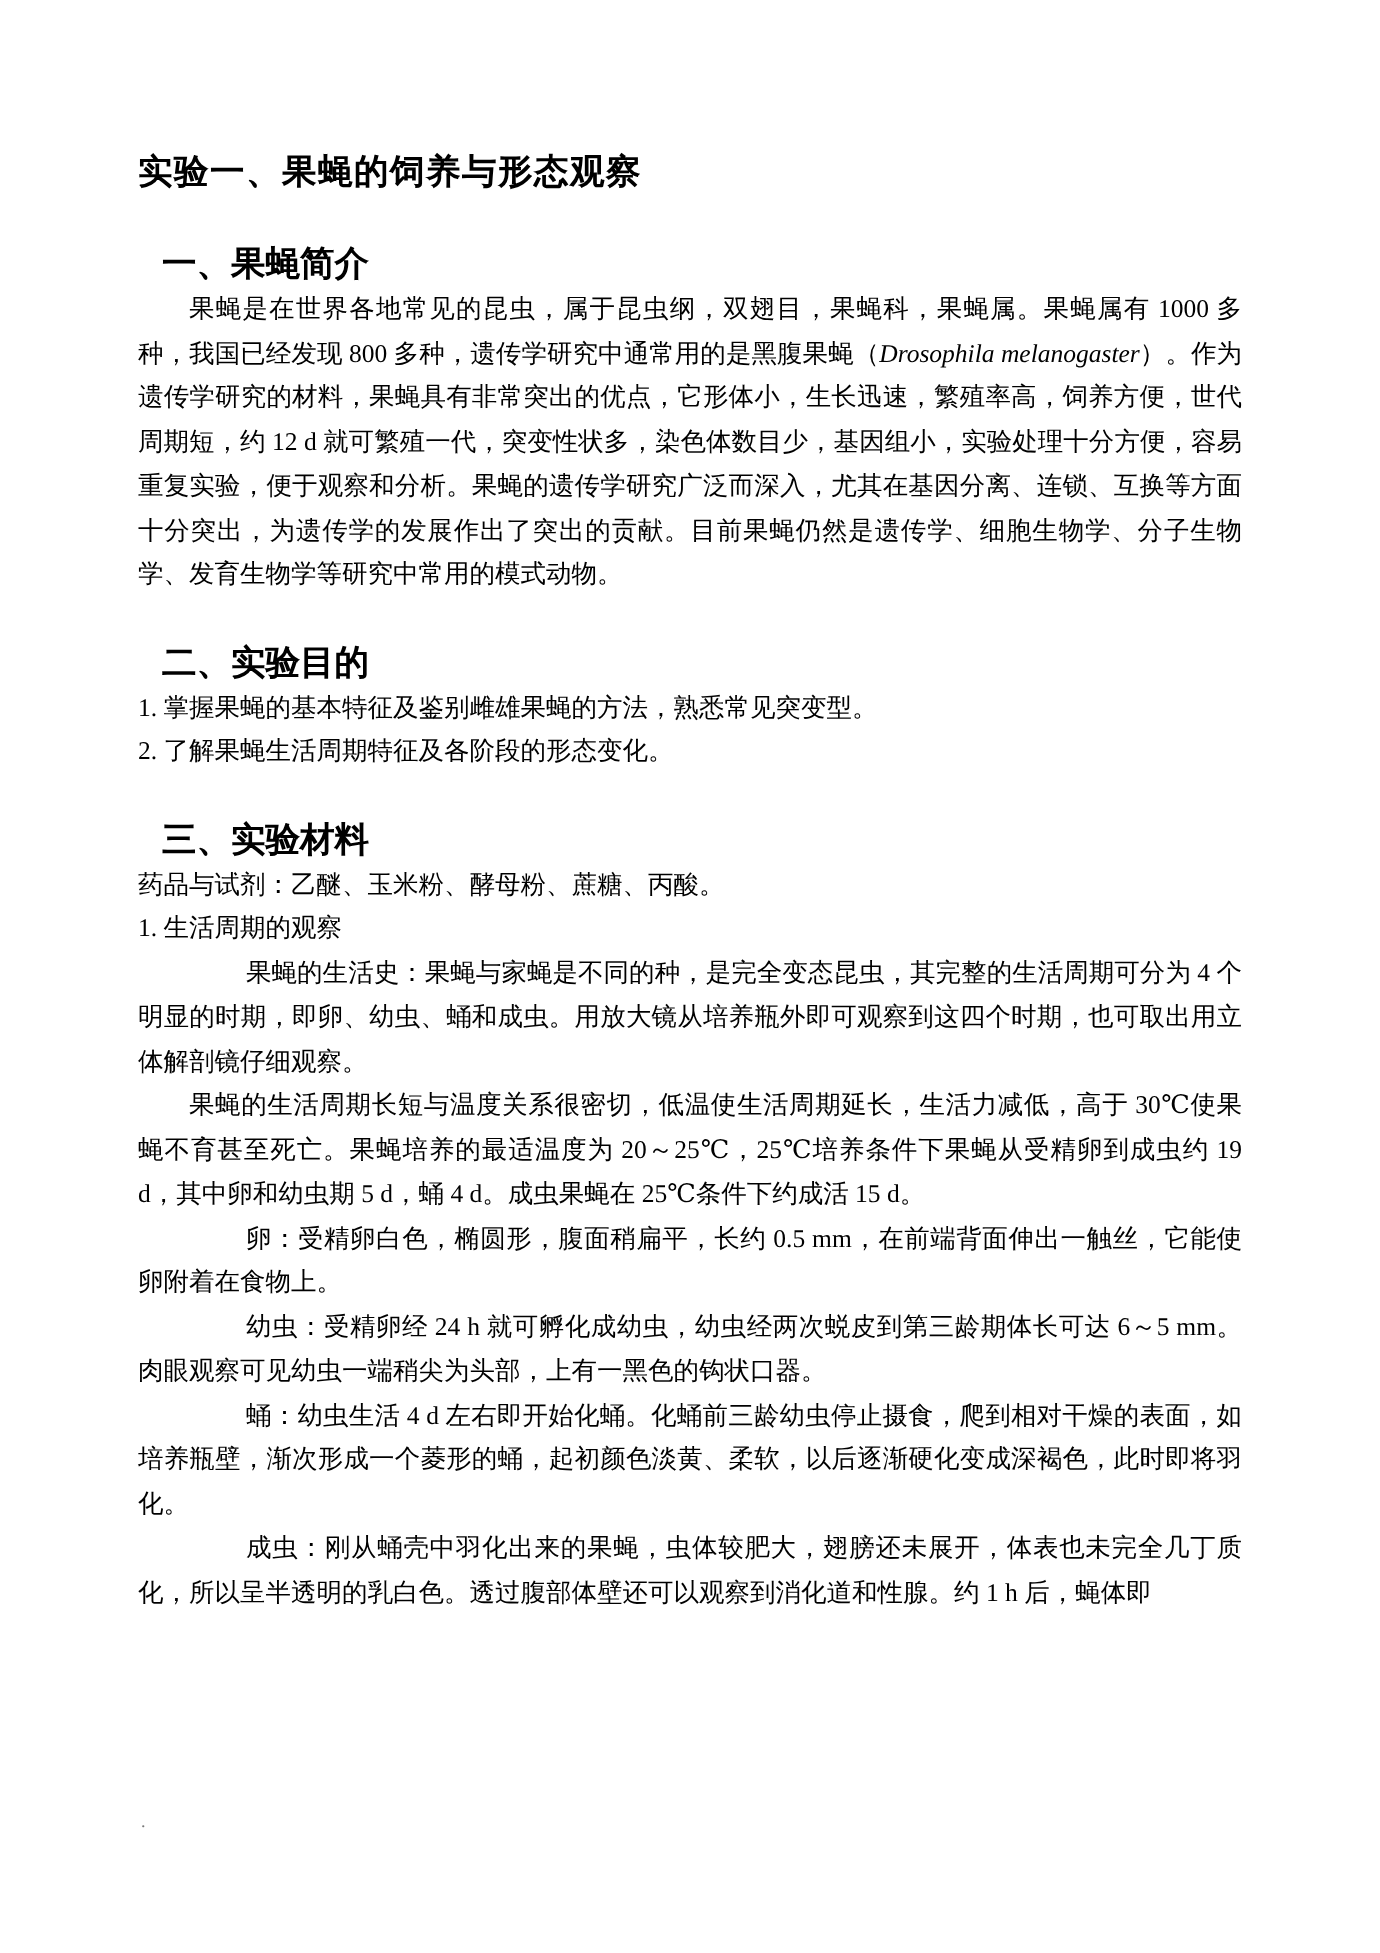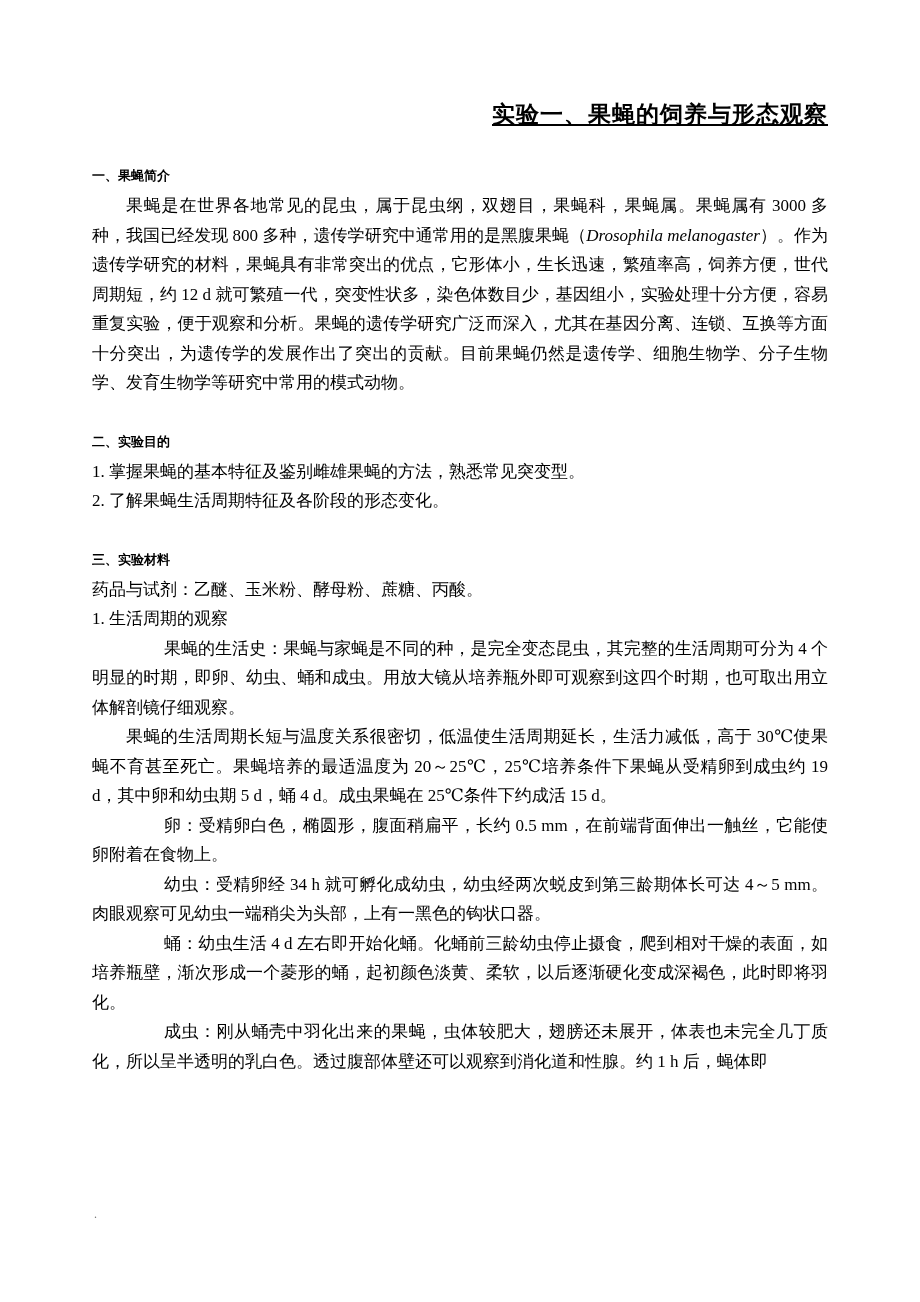--- a/index.html
+++ b/index.html
@@ -18,31 +18,30 @@
     box-sizing: border-box;
     width: 920px;
     min-height: 1302px;
     padding: 98px 92px 40px 92px;
     background: #ffffff;
     position: relative;
   }
   .doc-title {
     font-size: 23px;
     font-weight: bold;
-    text-align: right;
+    text-align: left;
     line-height: 34px;
     margin: 0 0 26px 0;
     letter-spacing: 1px;
-    text-decoration: underline;
   }
   h2.sec-heading {
-    font-size: 13px;
+    font-size: 23px;
     font-weight: bold;
     line-height: 30px;
-    margin: 29px 0 0 0;
+    margin: 29px 0 0 16px;
   }
   p.para {
     font-size: 17px;
     line-height: 29.5px;
     margin: 0;
     text-align: justify;
   }
   p.indent {
     text-indent: 2em;
   }
@@ -63,38 +62,38 @@
   }
 </style>
 </head>
 <body>
 
 <div class="page">
 
   <h1 class="doc-title">实验一、果蝇的饲养与形态观察</h1>
 
   <h2 class="sec-heading">一、果蝇简介</h2>
-  <p class="para indent"><span>果蝇是在世界各地常见的昆虫，属于昆虫纲，双翅目，果蝇科，果蝇属。果蝇属有 3000 多种，我国已经发现 800 多种，遗传学研究中通常用的是黑腹果蝇（</span><span class="latin">Drosophila melanogaster</span><span>）。作为遗传学研究的材料，果蝇具有非常突出的优点，它形体小，生长迅速，繁殖率高，饲养方便，世代周期短，约 12 d 就可繁殖一代，突变性状多，染色体数目少，基因组小，实验处理十分方便，容易重复实验，便于观察和分析。果蝇的遗传学研究广泛而深入，尤其在基因分离、连锁、互换等方面十分突出，为遗传学的发展作出了突出的贡献。目前果蝇仍然是遗传学、细胞生物学、分子生物学、发育生物学等研究中常用的模式动物。</span></p>
+  <p class="para indent"><span>果蝇是在世界各地常见的昆虫，属于昆虫纲，双翅目，果蝇科，果蝇属。果蝇属有 1000 多种，我国已经发现 800 多种，遗传学研究中通常用的是黑腹果蝇（</span><span class="latin">Drosophila melanogaster</span><span>）。作为遗传学研究的材料，果蝇具有非常突出的优点，它形体小，生长迅速，繁殖率高，饲养方便，世代周期短，约 12 d 就可繁殖一代，突变性状多，染色体数目少，基因组小，实验处理十分方便，容易重复实验，便于观察和分析。果蝇的遗传学研究广泛而深入，尤其在基因分离、连锁、互换等方面十分突出，为遗传学的发展作出了突出的贡献。目前果蝇仍然是遗传学、细胞生物学、分子生物学、发育生物学等研究中常用的模式动物。</span></p>
 
   <h2 class="sec-heading">二、实验目的</h2>
   <p class="para">1. 掌握果蝇的基本特征及鉴别雌雄果蝇的方法，熟悉常见突变型。</p>
   <p class="para">2. 了解果蝇生活周期特征及各阶段的形态变化。</p>
 
   <h2 class="sec-heading">三、实验材料</h2>
   <p class="para">药品与试剂：乙醚、玉米粉、酵母粉、蔗糖、丙酸。</p>
 
   <p class="para">1. 生活周期的观察</p>
 
   <p class="para indent"><span class="lead">果蝇的生活史：</span><span>果蝇与家蝇是不同的种，是完全变态昆虫，其完整的生活周期可分为 4 个明显的时期，即卵、幼虫、蛹和成虫。用放大镜从培养瓶外即可观察到这四个时期，也可取出用立体解剖镜仔细观察。</span></p>
 
   <p class="para indent">果蝇的生活周期长短与温度关系很密切，低温使生活周期延长，生活力减低，高于 30℃使果蝇不育甚至死亡。果蝇培养的最适温度为 20～25℃，25℃培养条件下果蝇从受精卵到成虫约 19 d，其中卵和幼虫期 5 d，蛹 4 d。成虫果蝇在 25℃条件下约成活 15 d。</p>
 
   <p class="para indent"><span class="lead">卵：</span><span>受精卵白色，椭圆形，腹面稍扁平，长约 0.5 mm，在前端背面伸出一触丝，它能使卵附着在食物上。</span></p>
 
-  <p class="para indent"><span class="lead">幼虫：</span><span>受精卵经 34 h 就可孵化成幼虫，幼虫经两次蜕皮到第三龄期体长可达 4～5 mm。肉眼观察可见幼虫一端稍尖为头部，上有一黑色的钩状口器。</span></p>
+  <p class="para indent"><span class="lead">幼虫：</span><span>受精卵经 24 h 就可孵化成幼虫，幼虫经两次蜕皮到第三龄期体长可达 6～5 mm。肉眼观察可见幼虫一端稍尖为头部，上有一黑色的钩状口器。</span></p>
 
   <p class="para indent"><span class="lead">蛹：</span><span>幼虫生活 4 d 左右即开始化蛹。化蛹前三龄幼虫停止摄食，爬到相对干燥的表面，如培养瓶壁，渐次形成一个菱形的蛹，起初颜色淡黄、柔软，以后逐渐硬化变成深褐色，此时即将羽化。</span></p>
 
   <p class="para indent"><span class="lead">成虫：</span><span>刚从蛹壳中羽化出来的果蝇，虫体较肥大，翅膀还未展开，体表也未完全几丁质化，所以呈半透明的乳白色。透过腹部体壁还可以观察到消化道和性腺。约 1 h 后，蝇体即</span></p>
 
   <span class="footer-mark">.</span>
 
 </div>
 
 </body></html>

